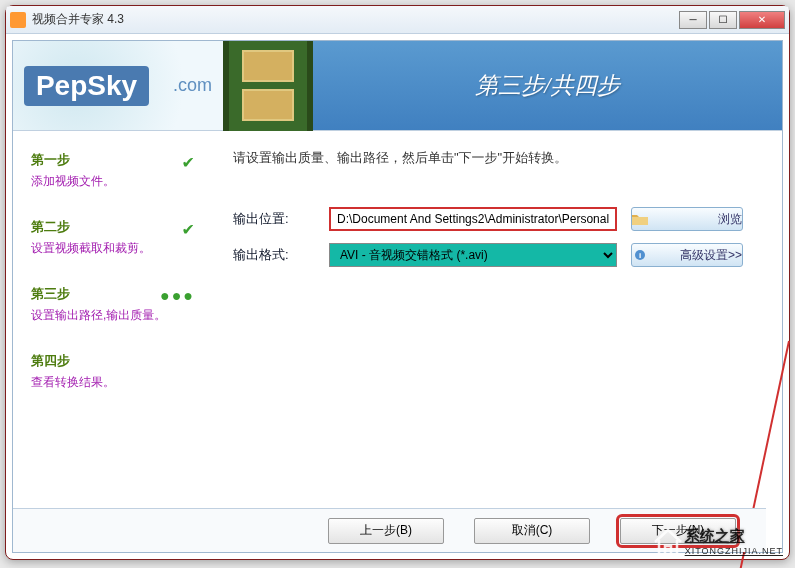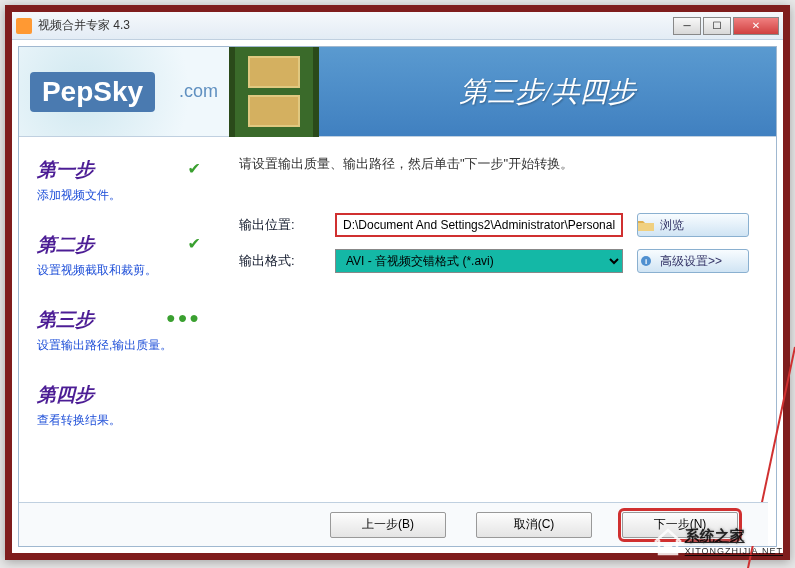--- a/index.html
+++ b/index.html
@@ -1,20 +1,20 @@
 <!DOCTYPE html>
 <html><head>
   <meta charset="utf-8">
   <style>
     * { box-sizing: border-box; margin: 0; padding: 0; font-family: "Microsoft YaHei", "SimSun", sans-serif; }
     body { background: #e8e8e8; width: 795px; height: 568px; position: relative; overflow: hidden; }
     
     .window {
       position: absolute; top: 5px; left: 5px; width: 785px; height: 555px;
-      background: #fff; border: 7px solid #7f1d1d; border-radius: 0;
+      background: #fff; border: 1px solid #7f1d1d; border-radius: 8px;
       box-shadow: 0 2px 10px rgba(0,0,0,0.3);
     }
     
     .titlebar {
       height: 28px; background: linear-gradient(#f5f8fb, #e3ecf5);
       border-bottom: 1px solid #c0d0e0; display: flex; align-items: center;
       padding: 0 4px; border-radius: 4px 4px 0 0;
     }
     .titlebar-icon { width: 16px; height: 16px; margin-right: 6px; background: #ff9933; border-radius: 2px; }
     .titlebar-title { font-size: 12px; color: #333; flex: 1; }
@@ -48,31 +48,31 @@
       display: flex; align-items: center; position: relative;
     }
     .filmstrip {
       width: 90px; height: 90px; background: #3a6a2a;
       border-left: 6px solid #2a4a1a; border-right: 6px solid #2a4a1a;
       display: flex; flex-direction: column; justify-content: space-around;
       align-items: center; padding: 6px 0;
     }
     .filmframe { width: 52px; height: 32px; background: #d4b060; border: 2px solid #e0c880; }
     .banner-title {
-      flex: 1; text-align: center; font-size: 28px; font-style: italic;
+      flex: 1; text-align: center; font-size: 23px; font-style: italic;
       color: #fff; text-shadow: 1px 1px 2px rgba(0,0,0,0.3);
       font-family: "KaiTi", "STKaiti", serif;
     }
     
     .content { display: flex; height: calc(100% - 90px - 44px); }
     
     .sidebar { width: 210px; padding: 20px 18px; }
     .step { margin-bottom: 28px; position: relative; }
-    .step-title { font-size: 19px; font-weight: bold; color: #4c1d95; display: flex; align-items: center; font-style: italic; }
-    .step-desc { font-size: 12px; color: #1d4ed8; margin-top: 4px; }
+    .step-title { font-size: 13px; font-weight: bold; color: #4d7c0f; display: flex; align-items: center; }
+    .step-desc { font-size: 12px; color: #a21caf; margin-top: 4px; }
     .step-indicator { position: absolute; right: 10px; top: 2px; font-size: 16px; }
     .check { color: #3aa030; }
     .dots { color: #3aa030; letter-spacing: 2px; }
     
     .main { flex: 1; padding: 18px 24px 10px 10px; position: relative; }
     .instruction { font-size: 13px; color: #333; margin-bottom: 40px; }
     
     .form-row { display: flex; align-items: center; margin-bottom: 12px; }
     .form-label { width: 96px; font-size: 13px; color: #0f172a; }
     .form-input {
@@ -83,26 +83,26 @@
     .form-select {
       width: 288px; height: 24px; border: 1px solid #888; font-size: 12px;
       padding: 0 6px; background: #14b8a6;
     }
     
     .side-btn {
       width: 112px; height: 24px; margin-left: 14px;
       background: linear-gradient(#f8fcff, #d0e4f4);
       border: 1px solid #8ab0d0; border-radius: 3px;
       font-size: 12px; color: #336; display: flex; align-items: center;
-      justify-content: flex-start; cursor: pointer; gap: 6px;
+      justify-content: space-between; cursor: pointer; gap: 6px;
     }
     .side-btn-icon { width: 16px; height: 12px; }
     
     .footer {
-      position: absolute; bottom: 0; left: 0; right: 8px; height: 44px;
+      position: absolute; bottom: 0; left: 0; right: 16px; height: 44px;
       border-top: 1px solid #c0d0e0; display: flex; align-items: center;
       justify-content: flex-end; padding-right: 30px; gap: 30px;
       background: #f8fafc;
     }
     .nav-btn {
       width: 116px; height: 26px; background: linear-gradient(#fdfdfd, #e4e4e4);
       border: 1px solid #999; border-radius: 2px; font-size: 12px;
       display: flex; align-items: center; justify-content: center; cursor: pointer;
     }
     .nav-btn.highlight { outline: 3px solid #d03030; outline-offset: 1px; }

